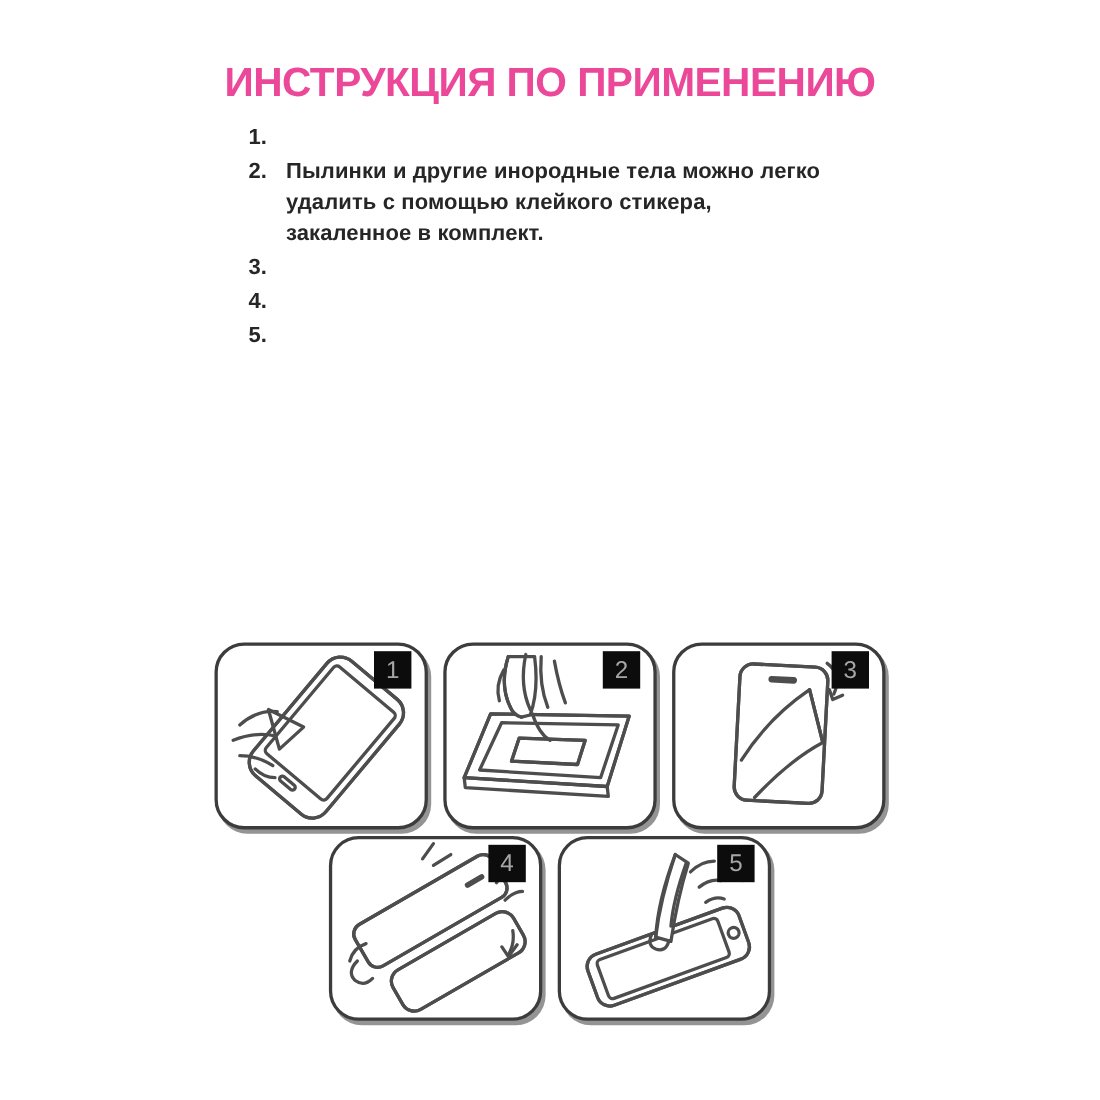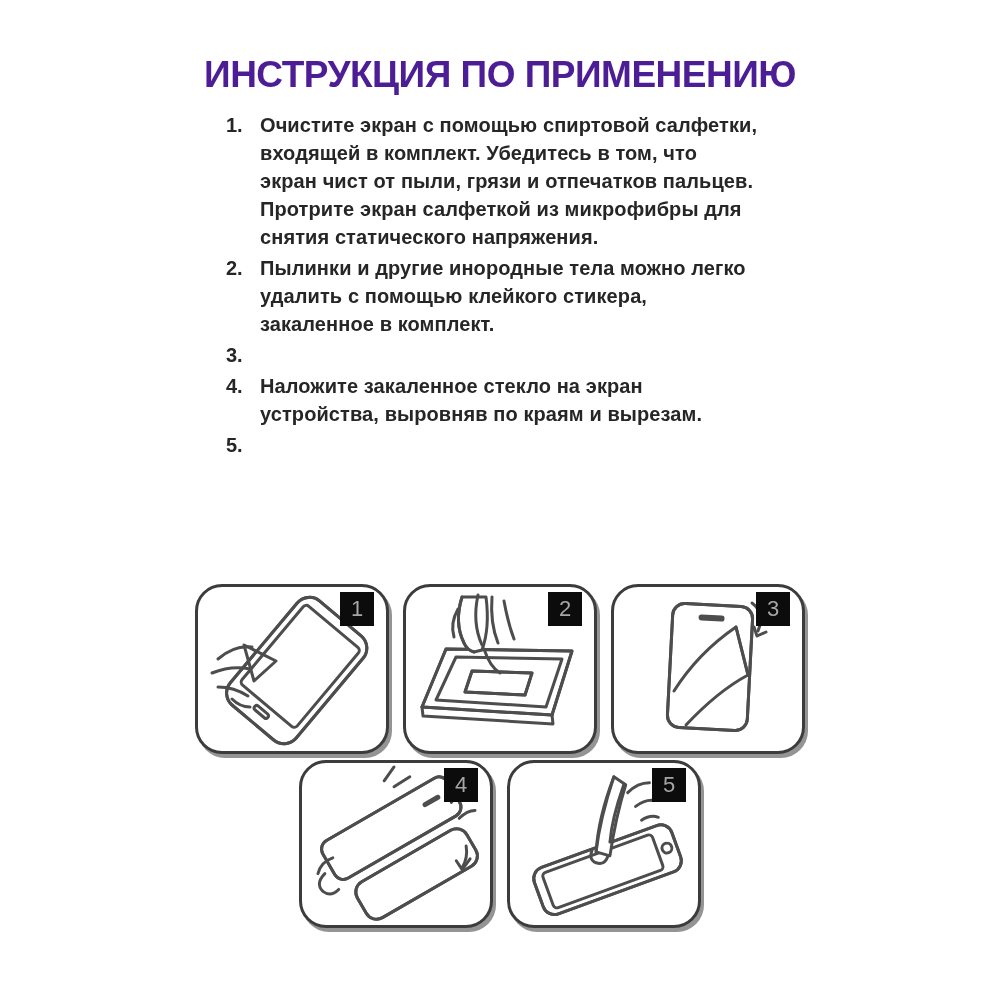--- a/index.html
+++ b/index.html
@@ -2,21 +2,21 @@
 <html><head>
 <meta charset="utf-8">
 <style>
   html,body{margin:0;padding:0;background:#ffffff;}
   body{width:1000px;height:1000px;position:relative;font-family:"Liberation Sans",sans-serif;color:#222222;}
   .sheet{position:absolute;inset:0;background:#ffffff;overflow:hidden;}
 
   .title{
     position:absolute;top:54px;left:0;width:1000px;
     text-align:center;font-size:37px;font-weight:bold;letter-spacing:-0.5px;
-    color:#4c1d95;margin:0;
+    color:#ec4899;margin:0;
   }
 
   .list{position:absolute;top:111px;left:226px;width:560px;}
   .item{display:flex;margin-bottom:3px;}
   .item-num{
     width:26px;flex:0 0 26px;margin-right:8px;
     font-size:20px;line-height:28px;font-weight:bold;color:#262626;text-align:left;
   }
   .item-text{
     white-space:pre-line;font-size:20px;line-height:28px;font-weight:bold;
@@ -48,39 +48,32 @@
 </head>
 <body>
 
 <div class="sheet">
 
   <h1 class="title">ИНСТРУКЦИЯ ПО ПРИМЕНЕНИЮ</h1>
 
   <div class="list">
     <div class="item">
       <span class="item-num">1.</span>
-      <span class="item-text">Очистите экран с помощью спиртовой салфетки,
-входящей в комплект. Убедитесь в том, что
-экран чист от пыли, грязи и отпечатков пальцев.
-Протрите экран салфеткой из микрофибры для
-снятия статического напряжения.</span>
     </div>
     <div class="item">
       <span class="item-num">2.</span>
       <span class="item-text">Пылинки и другие инородные тела можно легко
 удалить с помощью клейкого стикера,
 закаленное в комплект.</span>
     </div>
     <div class="item">
       <span class="item-num">3.</span>
     </div>
     <div class="item">
       <span class="item-num">4.</span>
-      <span class="item-text">Наложите закаленное стекло на экран
-устройства, выровняв по краям и вырезам.</span>
     </div>
     <div class="item">
       <span class="item-num">5.</span>
     </div>
   </div>
 
   <div class="row row1">
 
     <div class="step-box">
       <svg class="art" viewBox="0 0 188 164">

